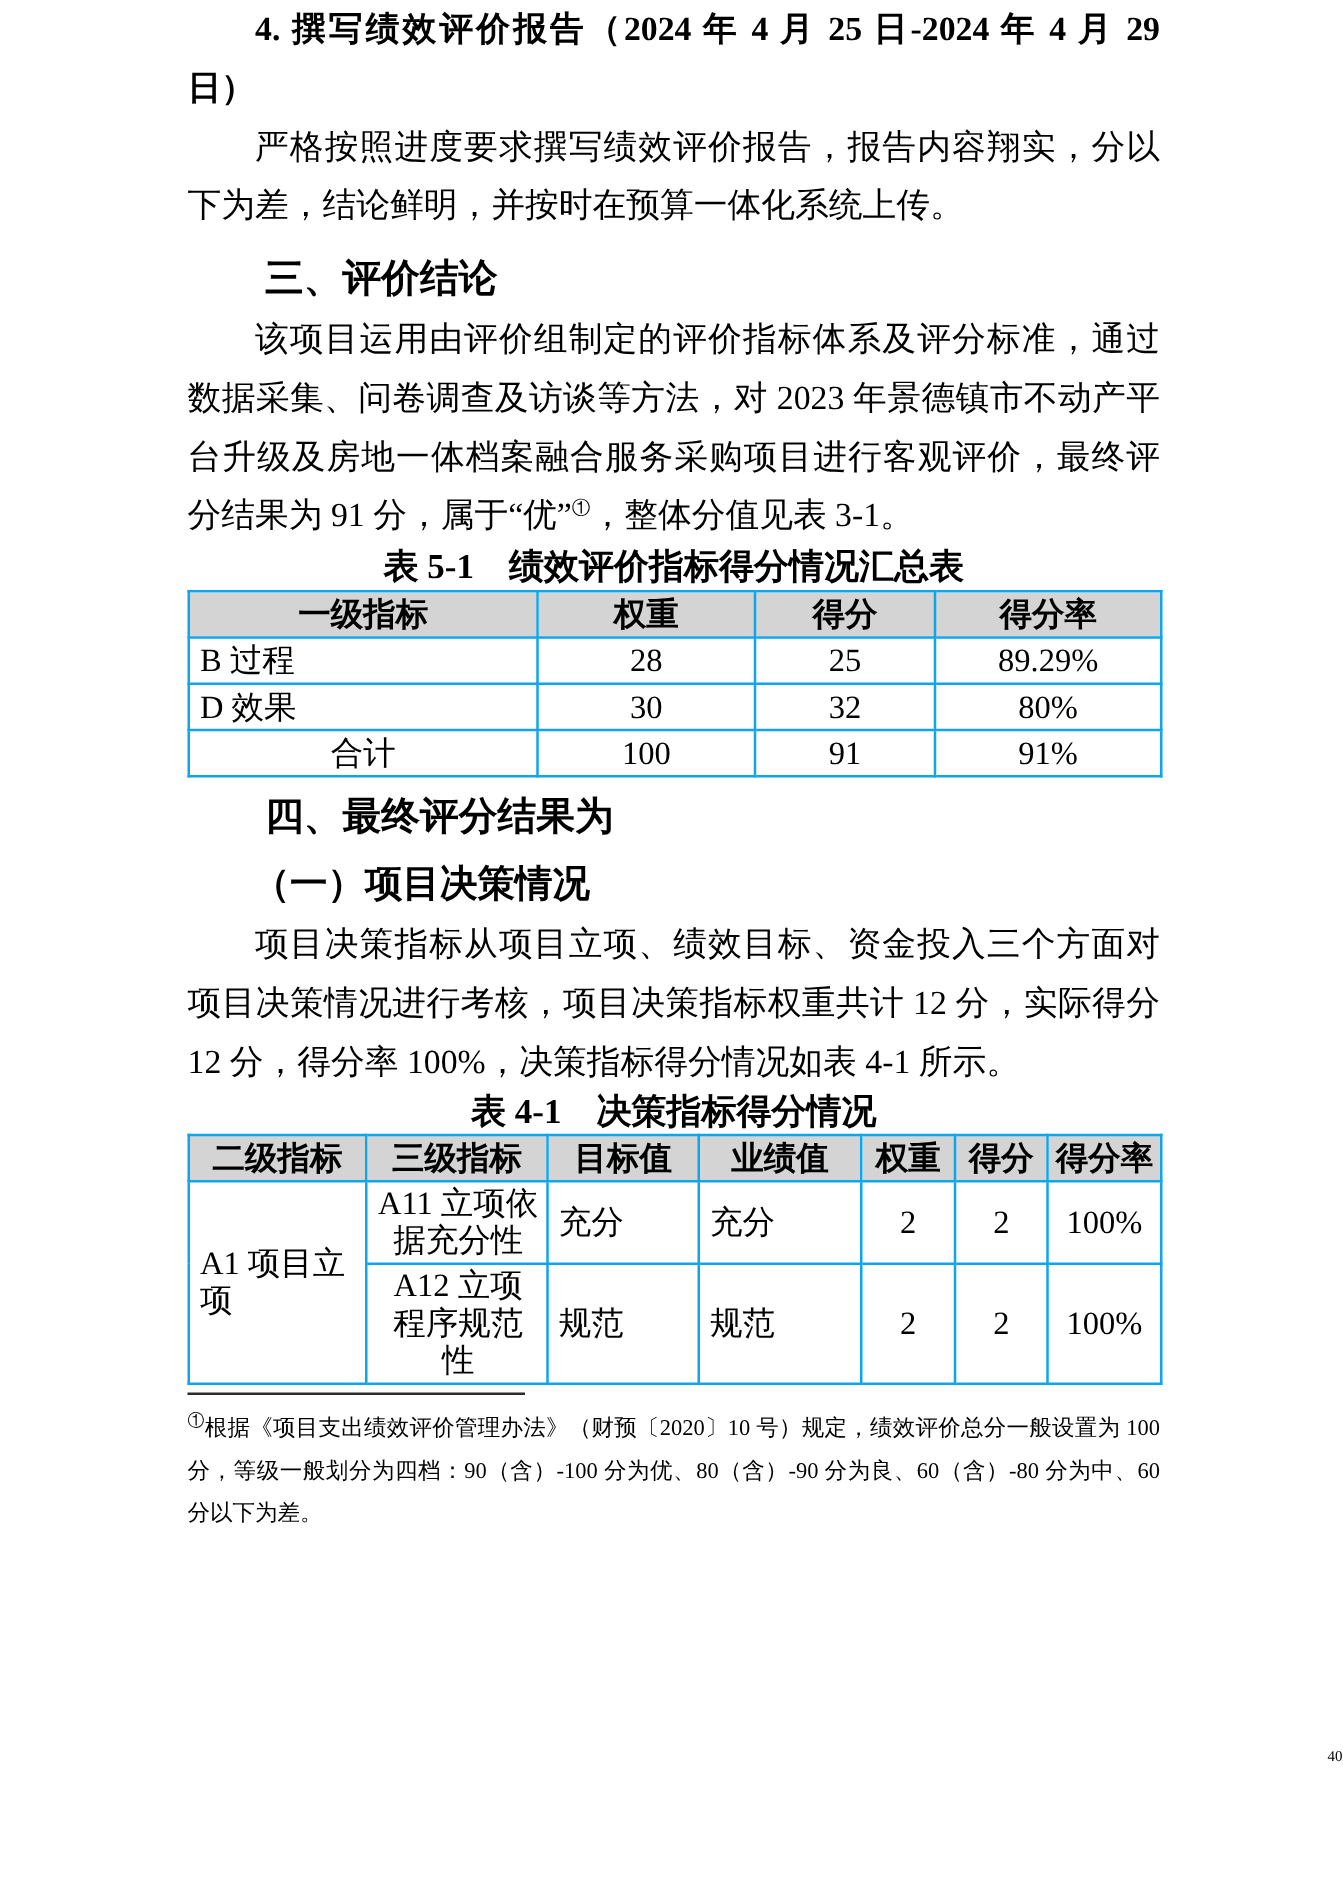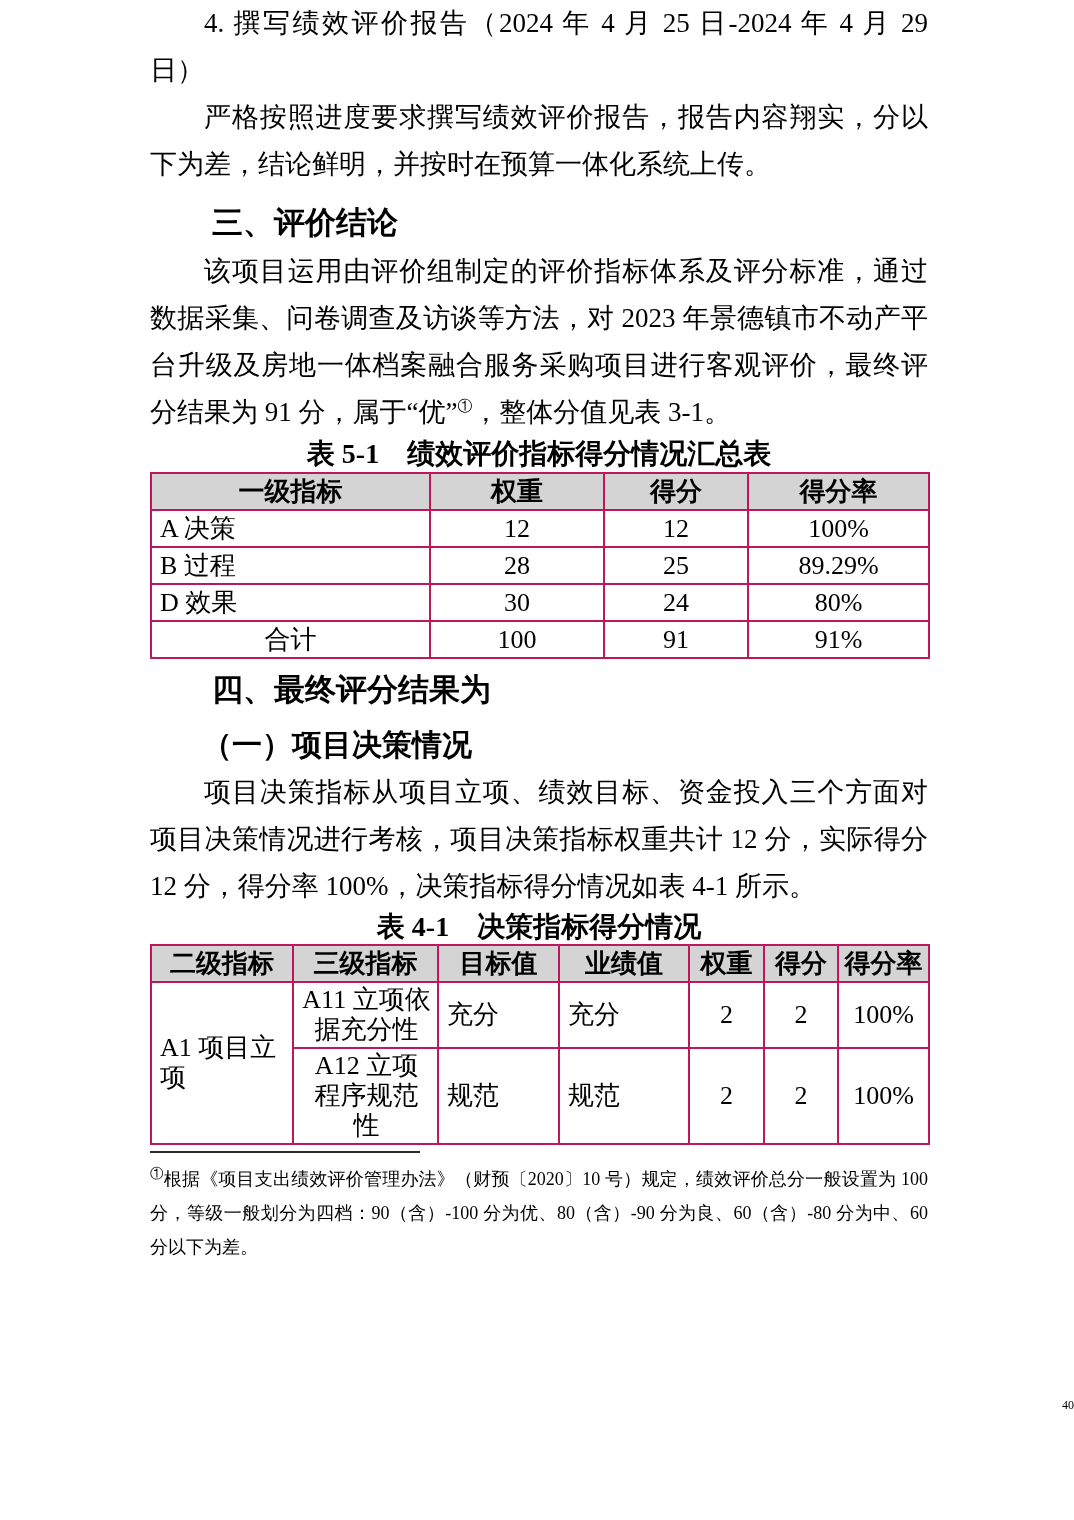--- a/index.html
+++ b/index.html
@@ -17,21 +17,21 @@
     width:778px;
   }
   p { margin:0; }
   .body-p {
     font-size:27px;
     line-height:47px;
     text-align:justify;
     text-indent:54px;
   }
   .p-first { margin-top:130px; }
-  .bold { font-weight:normal; }
+  .bold { font-weight:bold; }
   .sec-heading {
     font-family:"Liberation Sans","DejaVu Sans",sans-serif;
     font-weight:bold;
     font-size:31px;
     line-height:50px;
     margin:10px 0 0 0;
     padding-left:62px;
   }
   .sec-heading-2 { margin-top:6px; }
   .subsec-heading {
@@ -54,21 +54,21 @@
     vertical-align:super;
     line-height:0;
   }
   table {
     border-collapse:collapse;
     table-layout:fixed;
     width:778px;
     font-size:26px;
   }
   th, td {
-    border:2px solid #be185d;
+    border:2px solid #0ea5e9;
     text-align:center;
     vertical-align:middle;
     padding:0;
     overflow:hidden;
   }
   th {
     background:#d4d4d4;
     font-weight:bold;
     height:30px;
   }
@@ -124,35 +124,29 @@
       <thead>
         <tr>
           <th>一级指标</th>
           <th>权重</th>
           <th>得分</th>
           <th>得分率</th>
         </tr>
       </thead>
       <tbody>
         <tr>
-          <td class="left">A 决策</td>
-          <td>12</td>
-          <td>12</td>
-          <td>100%</td>
-        </tr>
-        <tr>
           <td class="left">B 过程</td>
           <td>28</td>
           <td>25</td>
           <td>89.29%</td>
         </tr>
         <tr>
           <td class="left">D 效果</td>
           <td>30</td>
-          <td>24</td>
+          <td>32</td>
           <td>80%</td>
         </tr>
         <tr>
           <td>合计</td>
           <td>100</td>
           <td>91</td>
           <td>91%</td>
         </tr>
       </tbody>
     </table>

